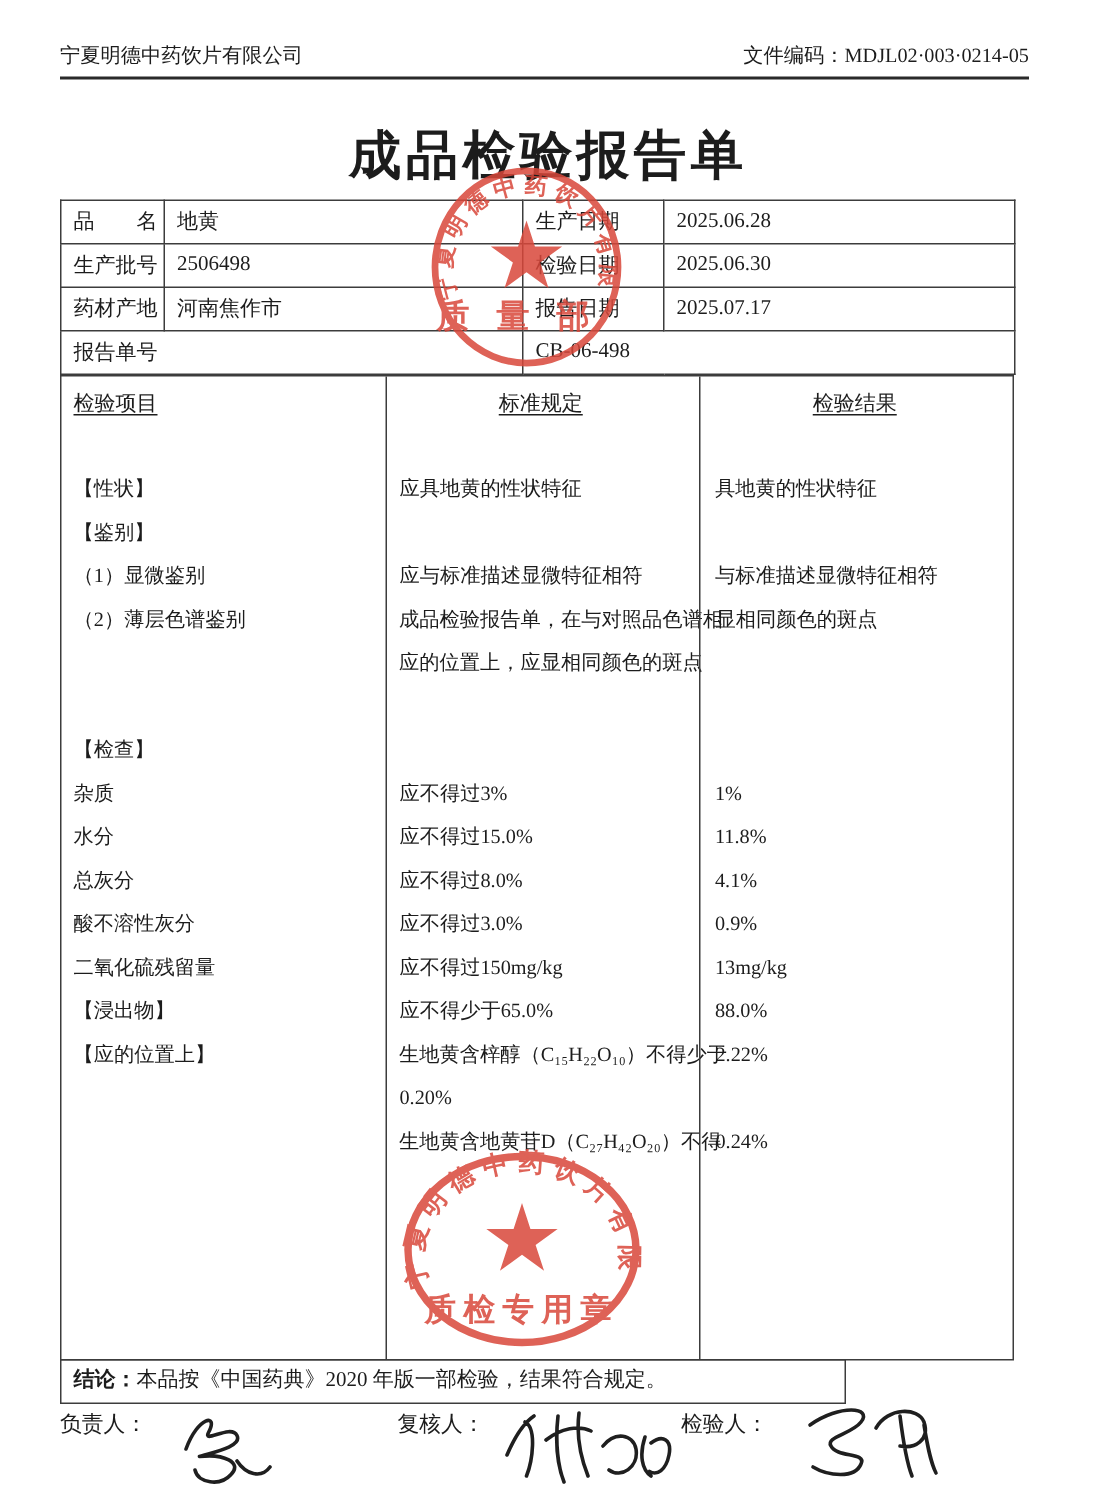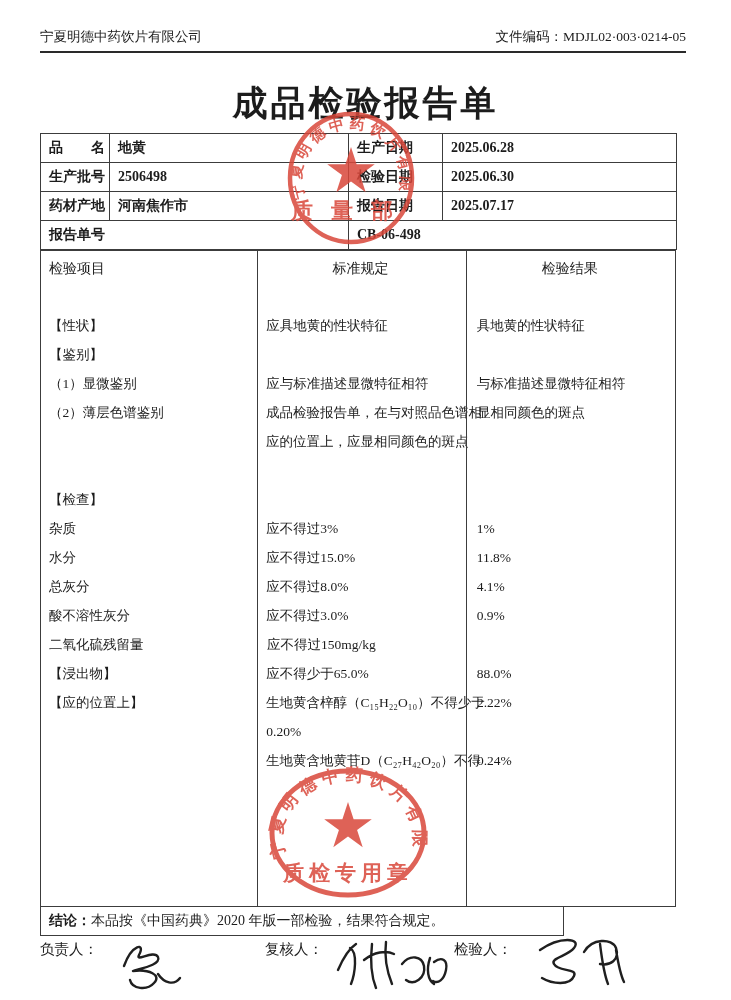--- a/index.html
+++ b/index.html
@@ -15,32 +15,32 @@
     display:flex; justify-content:space-between; align-items:flex-end;
     border-bottom:2px solid #2a2a2a; padding-bottom:5px;
     font-size:13.5px;
   }
   .doc-title {
     position:absolute; left:0; right:0; top:80px; text-align:center;
     font-size:35px; font-weight:bold; letter-spacing:3px;
   }
 
   
-  .info-table { position:absolute; left:40px; top:133px; border-collapse:collapse; table-layout:fixed; width:636px;font-weight:bold; }
+  .info-table { position:absolute; left:40px; top:133px; border-collapse:collapse; table-layout:fixed; width:636px; }
   .info-table td { border:1px solid #3c3c3c; height:28px; font-size:14px; padding:0 0 0 8px; vertical-align:middle; }
 
   
   .spec-table { position:absolute; left:40px; top:250px; width:636px; height:657px; border:1px solid #3c3c3c; box-sizing:border-box; }
   .vline { position:absolute; top:0; bottom:0; width:1px; background:#3c3c3c; }
   .vline.v1 { left:216px; } .vline.v2 { left:425px; }
   .spec-head { display:flex; height:60px; padding-top:9px; box-sizing:border-box; font-size:14px; }
   .spec-head .h1 { width:216px; padding-left:8px; box-sizing:border-box; }
   .spec-head .h2 { width:209px; text-align:center; }
   .spec-head .h3 { width:211px; text-align:center; }
-  .spec-head span { text-underline-offset:3px;margin-top:12px; }
+  .spec-head span { text-decoration:underline; text-underline-offset:3px;margin-top:12px; }
   .sl { display:flex; height:29px; line-height:29px; font-size:13.5px; white-space:nowrap; }
   .sl .c1 { width:216px; padding-left:8px; box-sizing:border-box; }
   .sl .c2 { width:209px; padding-left:10px; box-sizing:border-box; }
   .sl .c3 { width:211px; padding-left:12px; box-sizing:border-box; }
 
   
   .conclusion {
     position:absolute; left:40px; top:906px; width:524px; height:30px;
     border:1px solid #3c3c3c; box-sizing:border-box; line-height:28px;
     font-size:14px; padding-left:8px; background:#fff0;
@@ -162,20 +162,21 @@
       <div class="c3">4.1%</div>
     </div>
       <div class="sl">
       <div class="c1">酸不溶性灰分</div>
       <div class="c2">应不得过3.0%</div>
       <div class="c3">0.9%</div>
     </div>
       <div class="sl">
       <div class="c1">二氧化硫残留量</div>
       <div class="c2">应不得过150mg/kg</div>
+      <div class="c3">13mg/kg</div>
     </div>
       <div class="sl">
       <div class="c1">【浸出物】</div>
       <div class="c2">应不得少于65.0%</div>
       <div class="c3">88.0%</div>
     </div>
       <div class="sl">
       <div class="c1">【应的位置上】</div>
       <div class="c2">生地黄含梓醇（C₁₅H₂₂O₁₀）不得少于</div>
       <div class="c3">2.22%</div>

